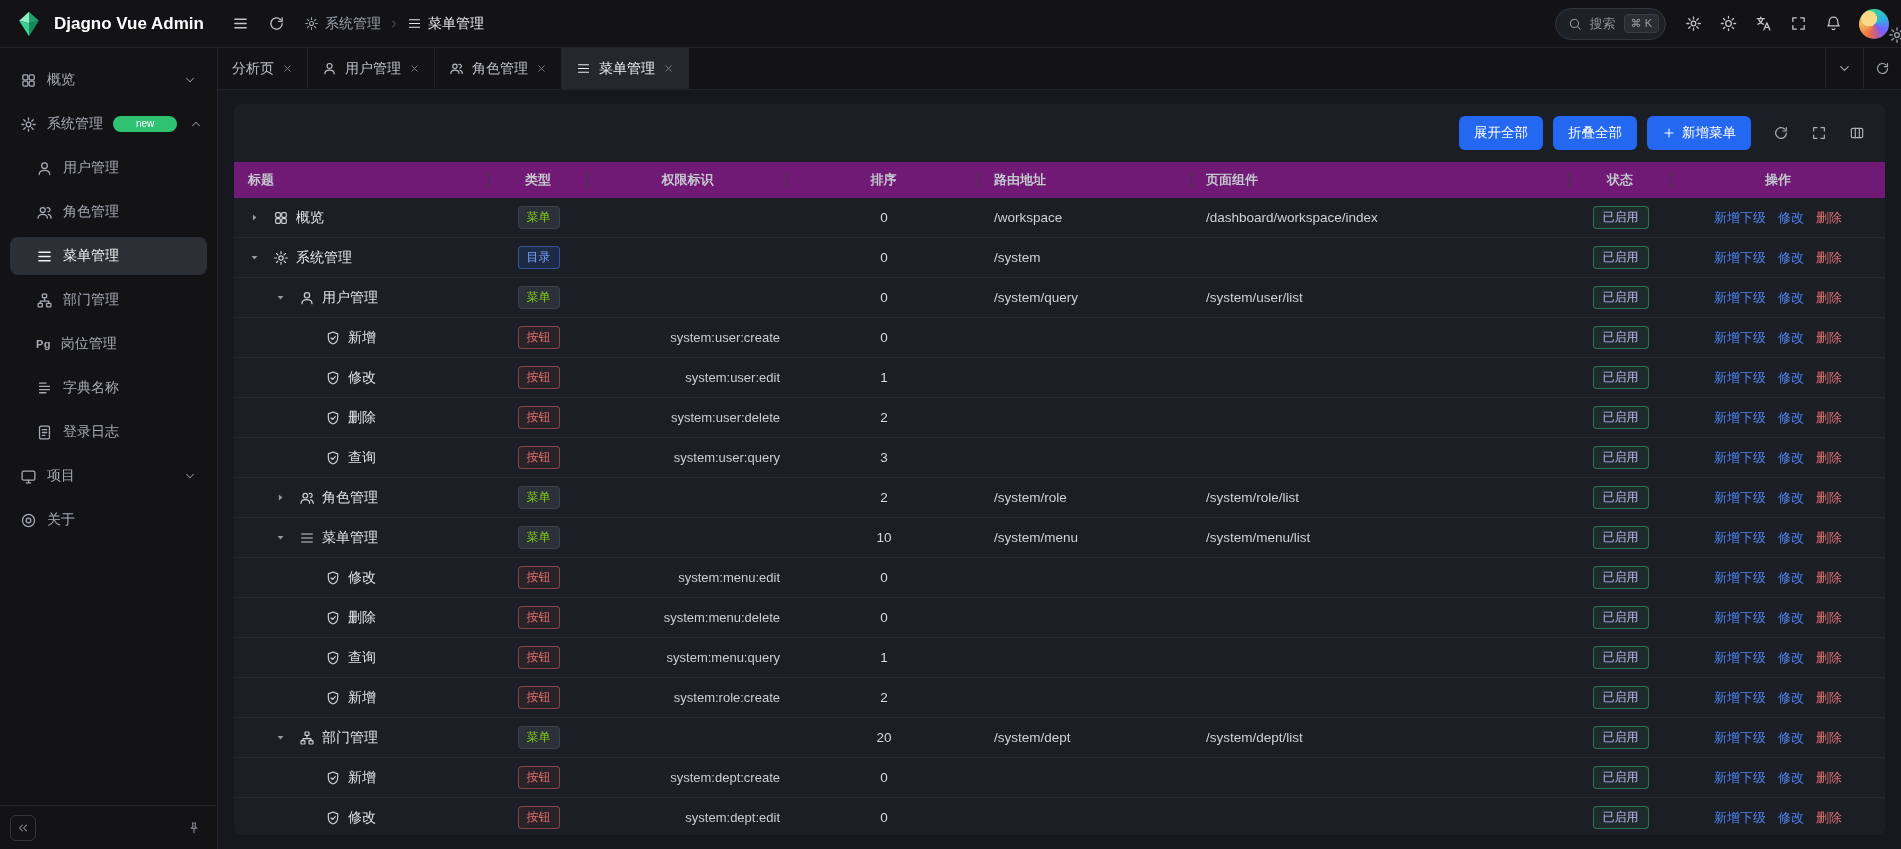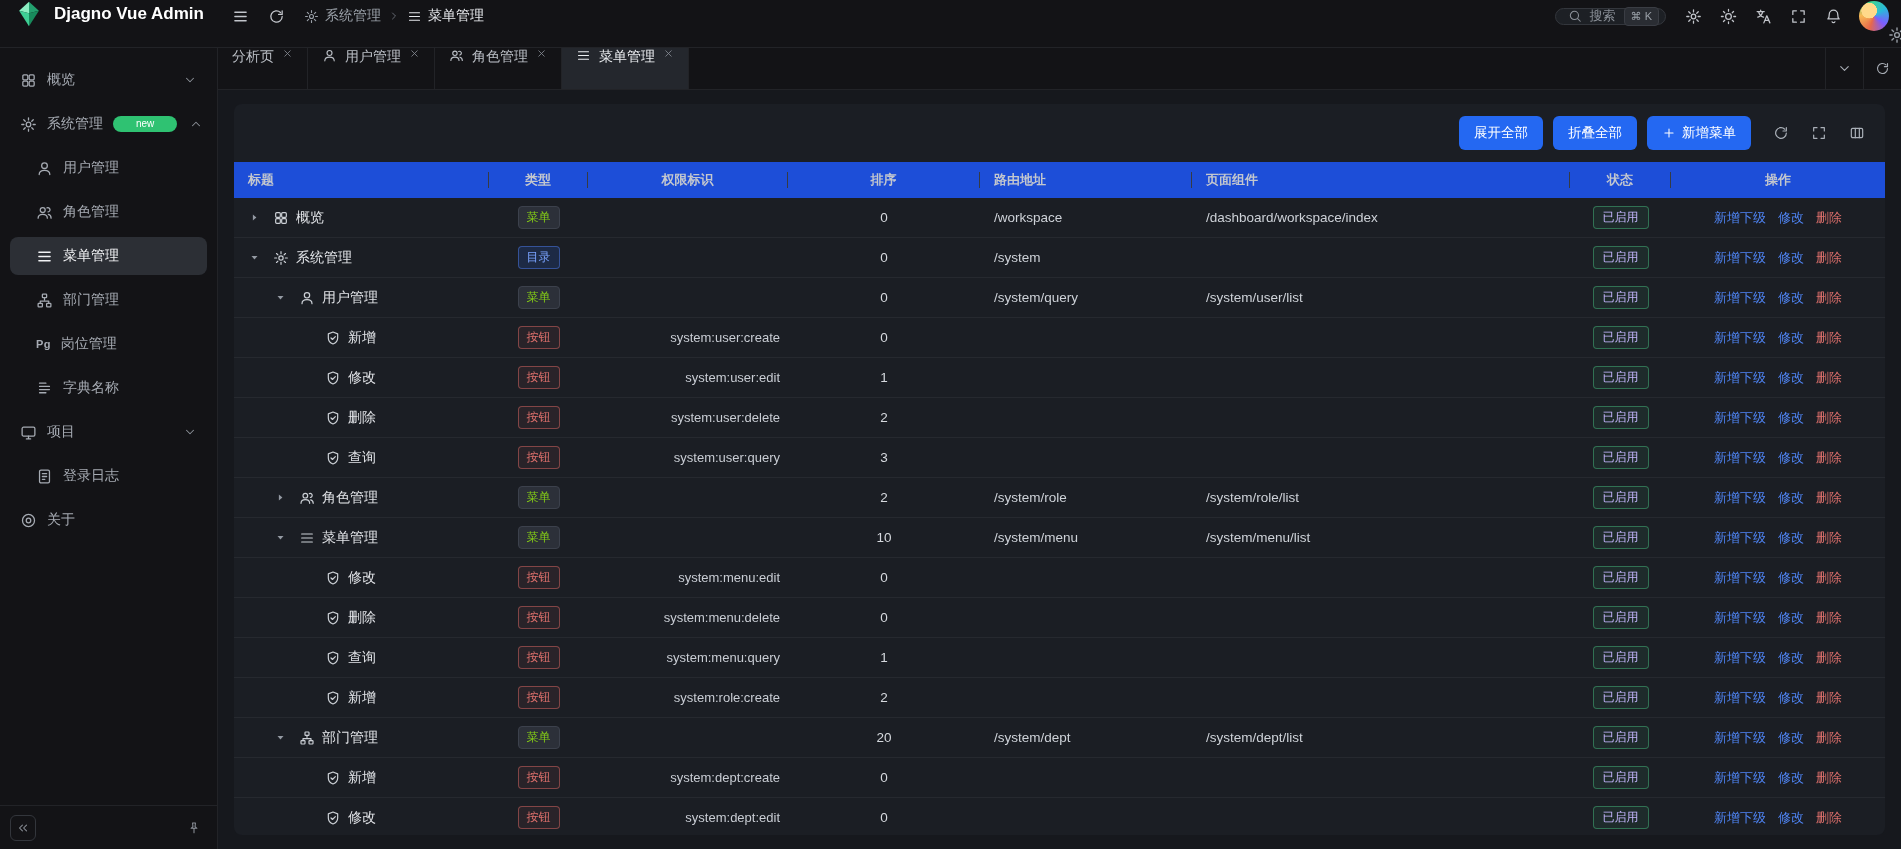--- a/index.html
+++ b/index.html
@@ -1,38 +1,38 @@
 <!DOCTYPE html>
 <html><head>
 <meta charset="utf-8">
 <style>
   *{margin:0;padding:0;box-sizing:border-box}
   html,body{width:1901px;height:849px;overflow:hidden;background:#131316;
     font-family:"Liberation Sans","DejaVu Sans",sans-serif;color:#e3e5e9}
   .app{position:relative;width:100%;height:100%;display:flex;flex-direction:column}
 
   
-  .topbar{height:48px;display:flex;align-items:flex-start;background:#131316;border-bottom:1px solid #222327;flex-shrink:0}
+  .topbar{height:48px;display:flex;align-items:center;background:#131316;border-bottom:1px solid #222327;flex-shrink:0}
   .brand{width:218px;display:flex;align-items:center;gap:10px;padding-left:14px;flex-shrink:0;cursor:pointer}
   .logo{width:30px;height:28px;display:flex}
   .logo svg{width:100%;height:100%}
   .brand-title{font-size:17px;font-weight:700;color:#ffffff;white-space:nowrap}
   .tb-left{display:flex;align-items:center;gap:4px;padding-left:6px}
   .icon-btn{width:32px;height:32px;display:flex;align-items:center;justify-content:center;color:#c2c5cb;
     border-radius:6px;cursor:pointer;background:none;border:none}
   .icon-btn svg{width:17px;height:17px}
   .crumbs{display:flex;align-items:center;gap:7px;margin-left:8px;font-size:14px;color:#9aa0a8}
   .crumb{display:flex;align-items:center;gap:6px;cursor:pointer}
   .crumb .ic{display:flex}
   .crumb .ic svg{width:15px;height:15px}
   .crumb.last{color:#e6e8ec}
   .crumb-sep{display:flex;color:#6d727b}
   .crumb-sep svg{width:12px;height:12px}
   .tb-right{margin-left:auto;display:flex;align-items:center;gap:3px;padding-right:12px}
-  .search-pill{display:flex;align-items:center;gap:8px;height:17px;padding:0 6px 0 12px;border:1px solid #33363c;
+  .search-pill{display:flex;align-items:center;gap:8px;height:32px;padding:0 6px 0 12px;border:1px solid #33363c;
     background:#1d2025;border-radius:16px;color:#8d929a;font-size:13px;cursor:pointer;margin-right:8px}
   .search-pill .ic{display:flex}
   .search-pill .ic svg{width:14px;height:14px}
   .kbd{background:#2a2d33;border:1px solid #3a3d44;border-radius:4px;font-size:11px;padding:2px 6px;color:#9aa0a8;white-space:nowrap}
   .avatar{width:30px;height:30px;border-radius:50%;margin-left:7px;cursor:pointer;flex-shrink:0;
     background:radial-gradient(circle at 34% 32%, #ffd98a 0 27%, rgba(0,0,0,0) 28%),
     conic-gradient(from 200deg,#e8684a,#f7b955,#3fd68c,#29b8db,#7c5cff,#e8684a)}
   .edge-gear{position:absolute;top:26px;right:-5px;color:#9aa0a8;cursor:pointer}
   .edge-gear svg{width:18px;height:18px}
 
@@ -53,21 +53,21 @@
   .side-chev svg{width:14px;height:14px}
   .side-footer{height:44px;border-top:1px solid #222327;display:flex;align-items:center;justify-content:space-between;padding:0 10px;flex-shrink:0}
   .side-footer .icon-btn{width:26px;height:26px;color:#8b9098}
   .side-footer .icon-btn.boxed{border:1px solid #33363c;border-radius:6px}
   .side-footer .icon-btn svg{width:14px;height:14px}
 
   
   .main{flex:1;display:flex;flex-direction:column;min-width:0;background:#16181d}
   .tabbar{height:42px;background:#131316;border-bottom:1px solid #222327;display:flex;align-items:stretch;flex-shrink:0}
   .tabs{display:flex;align-items:stretch}
-  .tab{display:flex;align-items:flex-start;gap:8px;padding:0 14px;font-size:14px;color:#bcc0c7;
+  .tab{display:flex;align-items:center;gap:8px;padding:0 14px;font-size:14px;color:#bcc0c7;
     border-right:1px solid #222327;cursor:pointer;white-space:nowrap}
   .tab .ic{display:flex}
   .tab .ic svg{width:15px;height:15px}
   .tab.active{background:#24272d;color:#eceef1}
   .tab-close{display:flex;color:#878c94;cursor:pointer}
   .tab-close svg{width:11px;height:11px}
   .tab-ctrls{margin-left:auto;display:flex;align-items:stretch}
   .tab-ctrl{width:38px;display:flex;align-items:center;justify-content:center;border:none;background:none;
     border-left:1px solid #222327;color:#a7acb4;cursor:pointer}
   .tab-ctrl svg{width:15px;height:15px}
@@ -79,21 +79,21 @@
   .btn-primary{display:flex;align-items:center;gap:6px;height:34px;padding:0 15px;background:#2468f2;color:#fff;
     font-size:13.5px;border:none;border-radius:6px;cursor:pointer;font-family:inherit;white-space:nowrap}
   .btn-primary .ic{display:flex}
   .btn-primary .ic svg{width:14px;height:14px}
   .tool-icons{display:flex;align-items:center;gap:14px;margin-left:8px;color:#aab0b8}
   .tool-icons .icon-btn{width:24px;height:24px;color:#aab0b8}
   .tool-icons .icon-btn svg{width:16px;height:16px}
 
   
   .grid-cols{display:grid;grid-template-columns:255px 99px 200px 192px 212px 378px 101px minmax(0,1fr)}
-  .thead{background:#1d4ed8;height:36px;align-items:center;flex-shrink:0}
+  .thead{background:#701a75;height:36px;align-items:center;flex-shrink:0}
   .th{font-size:13px;color:#c3c7ce;font-weight:700;display:flex;align-items:center;justify-content:center;
     height:16px;border-right:1px solid #363b44;padding:0 8px;white-space:nowrap;overflow:hidden}
   .th:last-child{border-right:none}
   .th.c0,.th.c4,.th.c5{justify-content:flex-start;padding-left:14px}
   .tbody{overflow:hidden}
   .tr{height:40px;align-items:center;border-bottom:1px solid rgba(255,255,255,.05);font-size:13.5px}
   .td{padding:0 8px;color:#ced2d8;overflow:hidden;white-space:nowrap;text-overflow:ellipsis}
   .td.c0{display:flex;align-items:center;gap:7px;padding-right:4px}
   .arr{width:18px;flex-shrink:0;display:flex;color:#949aa3;cursor:pointer}
   .arr svg{width:13px;height:13px}
@@ -289,42 +289,42 @@
             <span class="side-label">岗位管理</span>
           </div>
           <div class="side-item child">
             <span class="ic">
               <svg viewBox="0 0 24 24" fill="none" stroke="currentColor" stroke-width="1.8" stroke-linecap="round" stroke-linejoin="round">
                 <path d="M5 4.5h9M5 9h14M5 13.5h14M5 18h9"></path>
               </svg>
             </span>
             <span class="side-label">字典名称</span>
           </div>
+          <div class="side-item child">
+            <span class="ic">
+              <svg viewBox="0 0 24 24" fill="none" stroke="currentColor" stroke-width="1.8" stroke-linecap="round" stroke-linejoin="round">
+                <rect x="5" y="3" width="14" height="18" rx="2"></rect>
+                <path d="M9 8h6M9 12h6M9 16h3.5"></path>
+              </svg>
+            </span>
+            <span class="side-label">登录日志</span>
+          </div>
           <div class="side-item">
             <span class="ic">
               <svg viewBox="0 0 24 24" fill="none" stroke="currentColor" stroke-width="1.8" stroke-linecap="round" stroke-linejoin="round">
                 <rect x="3" y="4.5" width="18" height="12.5" rx="2"></rect>
                 <path d="M9 21h6M12 17v4"></path>
               </svg>
             </span>
             <span class="side-label">项目</span>
             <span class="side-chev">
               <svg viewBox="0 0 24 24" fill="none" stroke="currentColor" stroke-width="1.8" stroke-linecap="round" stroke-linejoin="round">
                 <path d="M6 9l6 6 6-6"></path>
               </svg>
             </span>
-          </div>
-          <div class="side-item child">
-            <span class="ic">
-              <svg viewBox="0 0 24 24" fill="none" stroke="currentColor" stroke-width="1.8" stroke-linecap="round" stroke-linejoin="round">
-                <rect x="5" y="3" width="14" height="18" rx="2"></rect>
-                <path d="M9 8h6M9 12h6M9 16h3.5"></path>
-              </svg>
-            </span>
-            <span class="side-label">登录日志</span>
           </div>
           <div class="side-item">
             <span class="ic">
               <svg viewBox="0 0 24 24" fill="none" stroke="currentColor" stroke-width="1.8" stroke-linecap="round" stroke-linejoin="round">
                 <circle cx="12" cy="12" r="8.5"></circle>
                 <circle cx="12" cy="12" r="3.2"></circle>
               </svg>
             </span>
             <span class="side-label">关于</span>
           </div>

